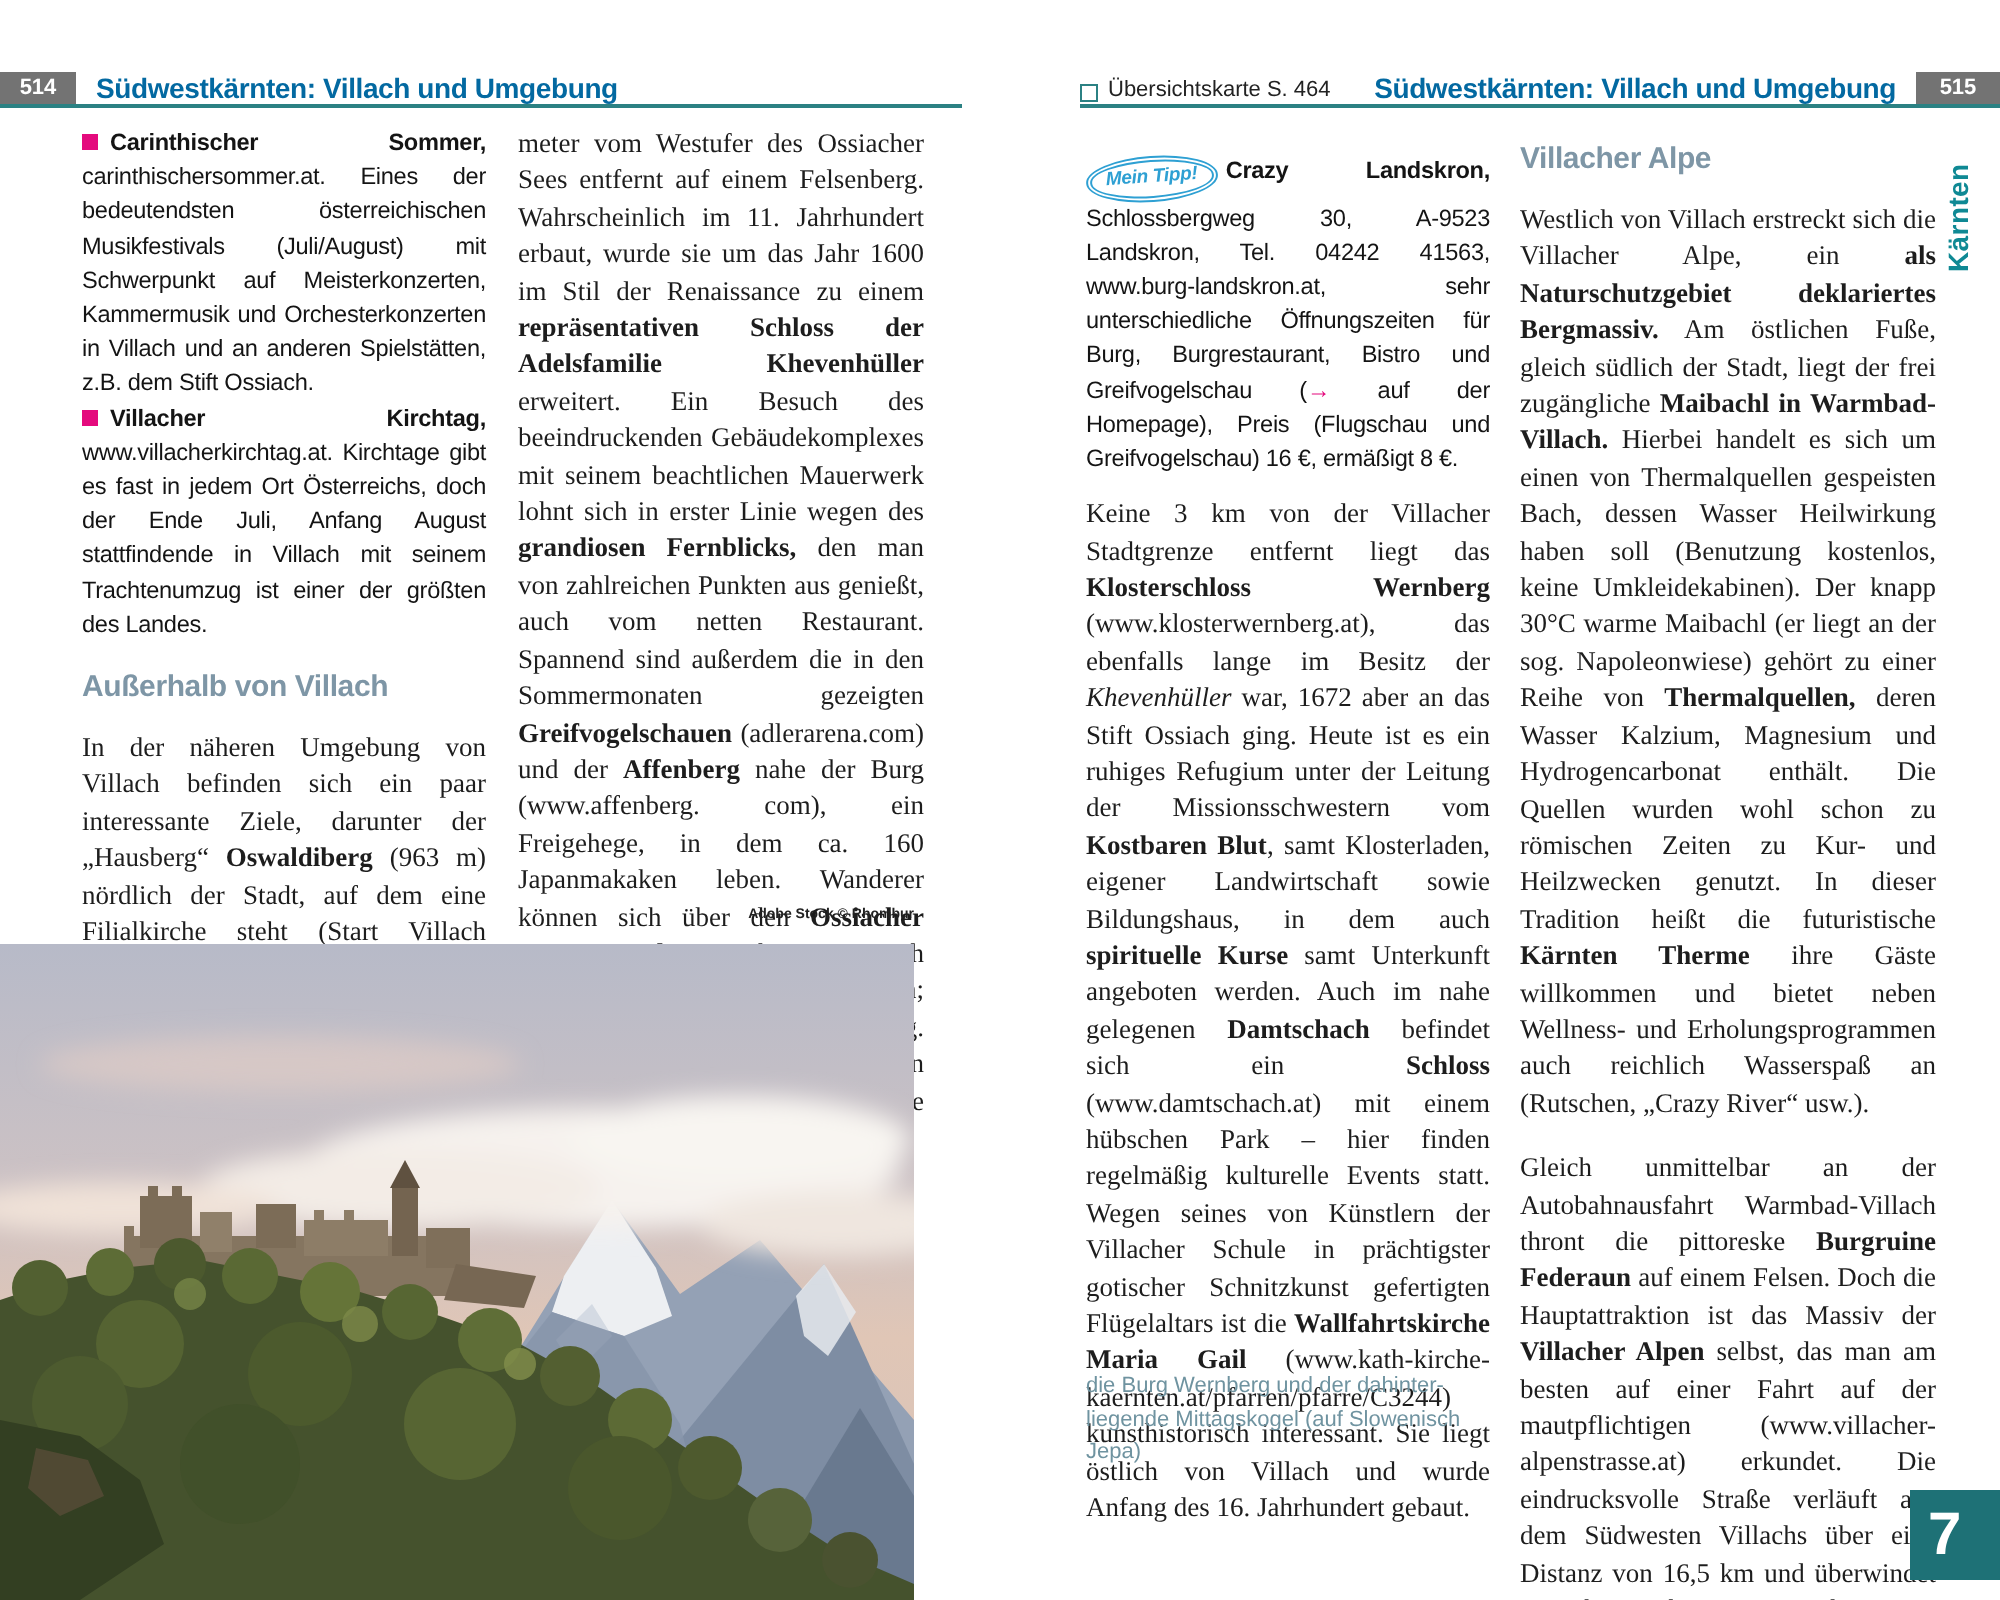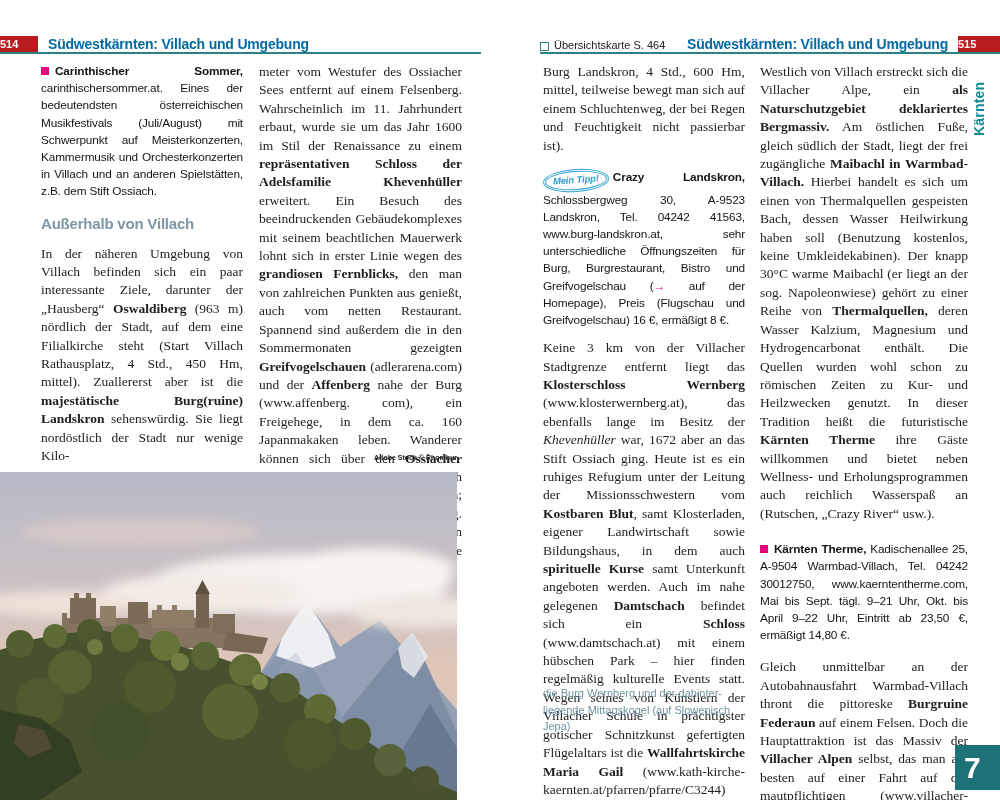--- a/index.html
+++ b/index.html
@@ -1,22 +1,22 @@
 <!DOCTYPE html>
 <html lang="de"><head>
 <meta charset="utf-8">
 <style>
   html,body{margin:0;padding:0;}
   body{width:1000px;height:800px;background:#ffffff;position:relative;overflow:hidden;
        font-family:"Liberation Sans",sans-serif;}
   .spread{position:absolute;inset:0;}
 
   
-  .pagenum-box{position:absolute;top:36px;height:17px;background:#b91c1c;color:#fff;
-    font:bold 11px/17px "Liberation Sans",sans-serif;text-align:left;}
+  .pagenum-box{position:absolute;top:36px;height:17px;background:#737373;color:#fff;
+    font:bold 11px/17px "Liberation Sans",sans-serif;text-align:center;}
   .pn-left{left:0;width:38px;}
   .pn-right{left:958px;width:42px;}
   .hdr-title{position:absolute;top:37px;font:bold 14px/15px "Liberation Sans",sans-serif;
     color:#0369a1;letter-spacing:-0.2px;white-space:nowrap;}
   .ht-left{left:48px;}
   .ht-right{right:52px;}
   .overview{position:absolute;top:39px;left:540px;font:11px/12px "Liberation Sans",sans-serif;
     color:#222;display:flex;align-items:flex-end;gap:5px;}
   .sq-icon{width:7px;height:7px;border:1.5px solid #2b8183;display:inline-block;background:#fff;}
   .hdr-rule{position:absolute;top:52px;height:2px;background:#2b8183;}
@@ -75,20 +75,21 @@
   <span class="overview">
     <span class="sq-icon"></span>
     <span>Übersichtskarte S. 464</span>
   </span>
   <span class="hdr-title ht-right">Südwestkärnten: Villach und Umgebung</span>
   <span class="pagenum-box pn-right">515</span>
   <div class="hdr-rule rule-right"></div>
 
   <div class="col col1">
     <p class="info"><span class="pb"></span><span><b>Carinthischer Sommer,</b> carinthischersommer.at. Eines der bedeutendsten österreichischen Musikfestivals (Juli/August) mit Schwerpunkt auf Meisterkonzerten, Kammermusik und Orchesterkonzerten in Villach und an anderen Spielstätten, z.B. dem Stift Ossiach.</span></p>
+    <p class="info"><span class="pb"></span><span><b>Villacher Kirchtag,</b> www.villacherkirchtag.at. Kirchtage gibt es fast in jedem Ort Österreichs, doch der Ende Juli, Anfang August stattfindende in Villach mit seinem Trachtenumzug ist einer der größten des Landes.</span></p>
     <h2 class="subhead">Außerhalb von Villach</h2>
     <p class="body">In der näheren Umgebung von Villach befinden sich ein paar interessante Ziele, darunter der „Hausberg“ <b>Oswaldiberg</b> (963 m) nördlich der Stadt, auf dem eine Filialkirche steht (Start Villach Rathausplatz, 4 Std., 450 Hm, mittel). Zuallererst aber ist die <b>majestätische Burg(ruine) Landskron</b> sehenswürdig. Sie liegt nordöstlich der Stadt nur wenige Kilo-</p>
   </div>
 
   <div class="col col2">
     <p class="body">meter vom Westufer des Ossiacher Sees entfernt auf einem Felsenberg. Wahrscheinlich im 11. Jahrhundert erbaut, wurde sie um das Jahr 1600 im Stil der Renaissance zu einem <b>repräsentativen Schloss der Adelsfamilie Khevenhüller</b> erweitert. Ein Besuch des beeindruckenden Gebäudekomplexes mit seinem beachtlichen Mauerwerk lohnt sich in erster Linie wegen des <b>grandiosen Fernblicks,</b> den man von zahlreichen Punkten aus genießt, auch vom netten Restaurant. Spannend sind außerdem die in den Sommermonaten gezeigten <b>Greifvogelschauen</b> (adlerarena.com) und der <b>Affenberg</b> nahe der Burg (www.affenberg. com), ein Freigehege, in dem ca. 160 Japanmakaken leben. Wanderer können sich über den <b>Ossiacher Tauernwanderweg</b> hinunter nach Ossiach am Seeufer aufmachen; hierbei passiert man den sog. <b>Jungfernsprung,</b> einen steilen Felsbruch, von dem man großartige Blicke über den See genießt (Start</p>
   </div>
 
   <div class="credit">Adobe Stock © Rhombur</div>
   <svg class="photo" viewBox="0 0 457 328" preserveAspectRatio="none" xmlns="http://www.w3.org/2000/svg">
@@ -163,31 +164,30 @@
       <circle cx="40" cy="230" r="24" fill="#4d5b2f"></circle>
       <circle cx="180" cy="190" r="9" fill="#7d8a49" opacity="0.8"></circle>
       <circle cx="260" cy="210" r="8" fill="#828f4b" opacity="0.8"></circle>
       <circle cx="95" cy="175" r="8" fill="#768446" opacity="0.8"></circle>
     </g>
     <polygon points="0,238 40,246 70,268 82,300 40,328 0,328" fill="#333f22"></polygon>
     <polygon points="18,252 44,258 52,276 30,286 14,272" fill="#5c4f3b" opacity="0.7"></polygon>
   </svg>
 
   <div class="col col3">
-    <p class="body">Burg Landskron, 4 Std., 600 Hm, mittel, teilweise bewegt man sich auf einem Schluchtenweg, der bei Regen und Feuchtigkeit nicht passierbar ist).</p>
     <p class="info mt14"><span class="tipp-badge">Mein Tipp!</span><span><b>Crazy Landskron,</b> Schlossbergweg 30, A-9523 Landskron, Tel. 04242 41563, www.burg-landskron.at, sehr unterschiedliche Öffnungszeiten für Burg, Burgrestaurant, Bistro und Greifvogelschau (<span class="arrow">→</span> auf der Homepage), Preis (Flugschau und Greifvogelschau) 16 €, ermäßigt 8 €.</span></p>
     <p class="body mt10">Keine 3 km von der Villacher Stadtgrenze entfernt liegt das <b>Klosterschloss Wernberg</b> (www.klosterwernberg.at), das ebenfalls lange im Besitz der <i>Khevenhüller</i> war, 1672 aber an das Stift Ossiach ging. Heute ist es ein ruhiges Refugium unter der Leitung der Missionsschwestern vom <b>Kostbaren Blut</b>, samt Klosterladen, eigener Landwirtschaft sowie Bildungshaus, in dem auch <b>spirituelle Kurse</b> samt Unterkunft angeboten werden. Auch im nahe gelegenen <b>Damtschach</b> befindet sich ein <b>Schloss</b> (www.damtschach.at) mit einem hübschen Park – hier finden regelmäßig kulturelle Events statt. Wegen seines von Künstlern der Villacher Schule in prächtigster gotischer Schnitzkunst gefertigten Flügelaltars ist die <b>Wallfahrtskirche Maria Gail</b> (www.kath-kirche-kaernten.at/pfarren/pfarre/C3244) kunsthistorisch interessant. Sie liegt östlich von Villach und wurde Anfang des 16. Jahrhundert gebaut.</p>
     <div class="caption">
       <div>die Burg Wernberg und der dahinter-</div>
       <div>liegende Mittagskogel (auf Slowenisch Jepa)</div>
     </div>
   </div>
 
   <div class="col col4">
+    <h2 class="subhead">Villacher Alpe</h2>
     <p class="body">Westlich von Villach erstreckt sich die Villacher Alpe, ein <b>als Naturschutzgebiet deklariertes Bergmassiv.</b> Am östlichen Fuße, gleich südlich der Stadt, liegt der frei zugängliche <b>Maibachl in Warmbad-Villach.</b> Hierbei handelt es sich um einen von Thermalquellen gespeisten Bach, dessen Wasser Heilwirkung haben soll (Benutzung kostenlos, keine Umkleidekabinen). Der knapp 30°C warme Maibachl (er liegt an der sog. Napoleonwiese) gehört zu einer Reihe von <b>Thermalquellen,</b> deren Wasser Kalzium, Magnesium und Hydrogencarbonat enthält. Die Quellen wurden wohl schon zu römischen Zeiten zu Kur- und Heilzwecken genutzt. In dieser Tradition heißt die futuristische <b>Kärnten Therme</b> ihre Gäste willkommen und bietet neben Wellness- und Erholungsprogrammen auch reichlich Wasserspaß an (Rutschen, „Crazy River“ usw.).</p>
-    <p class="info mt18"><span class="pb"></span><span><b>Kärnten Therme,</b> Kadischenallee 25, A-9504 Warmbad-Villach, Tel. 04242 30012750, www.kaerntentherme.com, Mai bis Sept. tägl. 9–21 Uhr, Okt. bis April 9–22 Uhr, Eintritt ab 23,50 €, ermäßigt 14,80 €.</span></p>
     <p class="body mt14">Gleich unmittelbar an der Autobahnausfahrt Warmbad-Villach thront die pittoreske <b>Burgruine Federaun</b> auf einem Felsen. Doch die Hauptattraktion ist das Massiv der <b>Villacher Alpen</b> selbst, das man am besten auf einer Fahrt auf der mautpflichtigen  (www.villacher-alpenstrasse.at) erkundet. Die eindrucksvolle Straße verläuft aus dem Südwesten Villachs über eine Distanz von 16,5 km und überwindet in sieben Kehren 1200 Höhenmeter. Sie ist</p>
   </div>
 
   <div class="side-label">Kärnten</div>
   <div class="chapter-tab">7</div>
 
 </div>
 
 </body></html>

